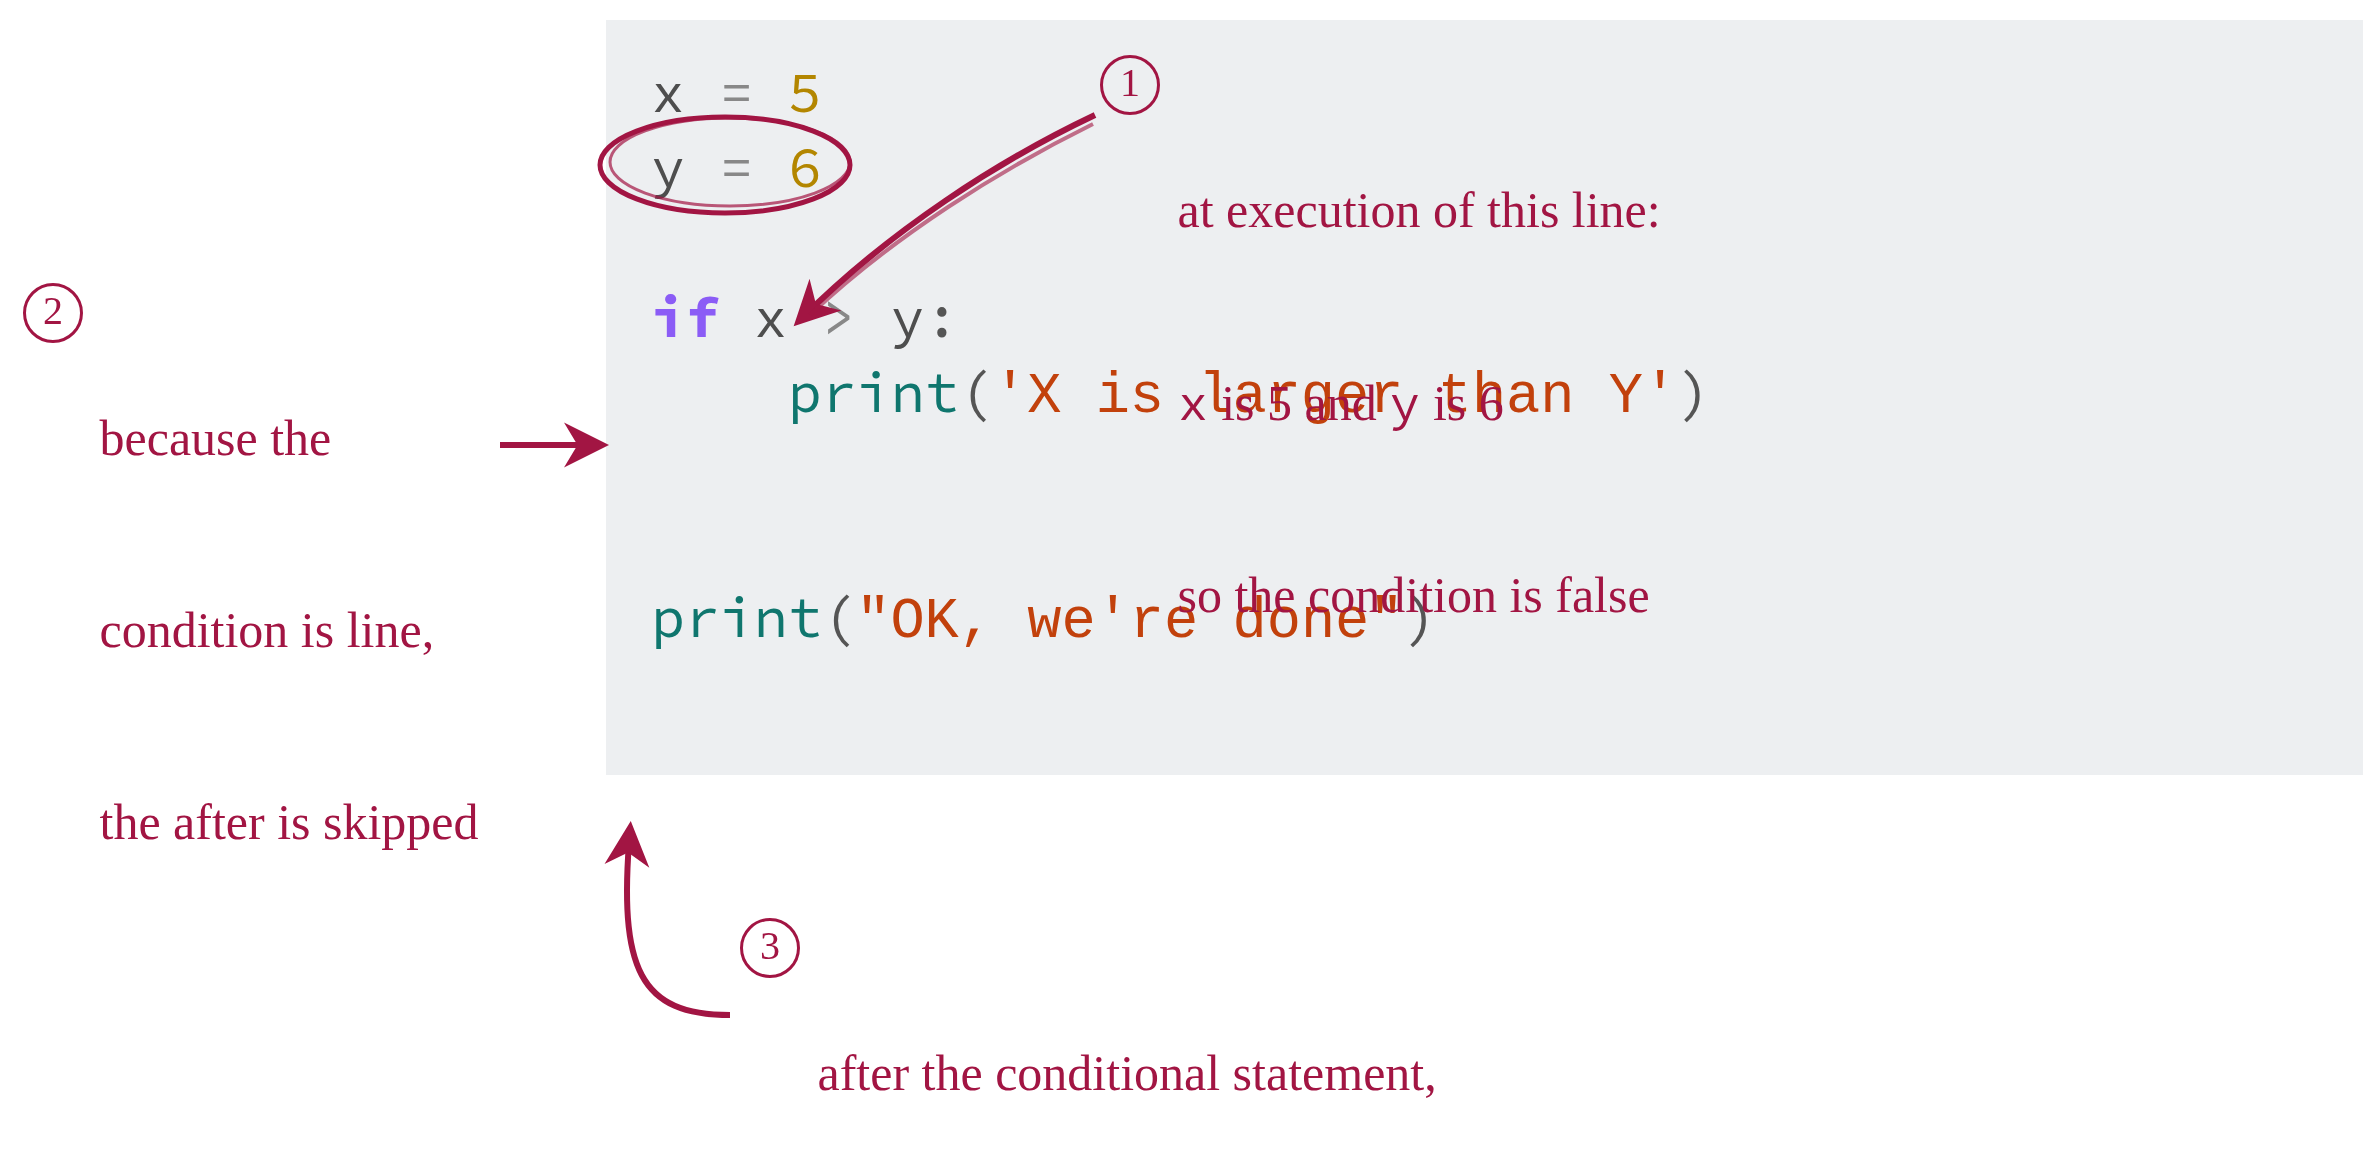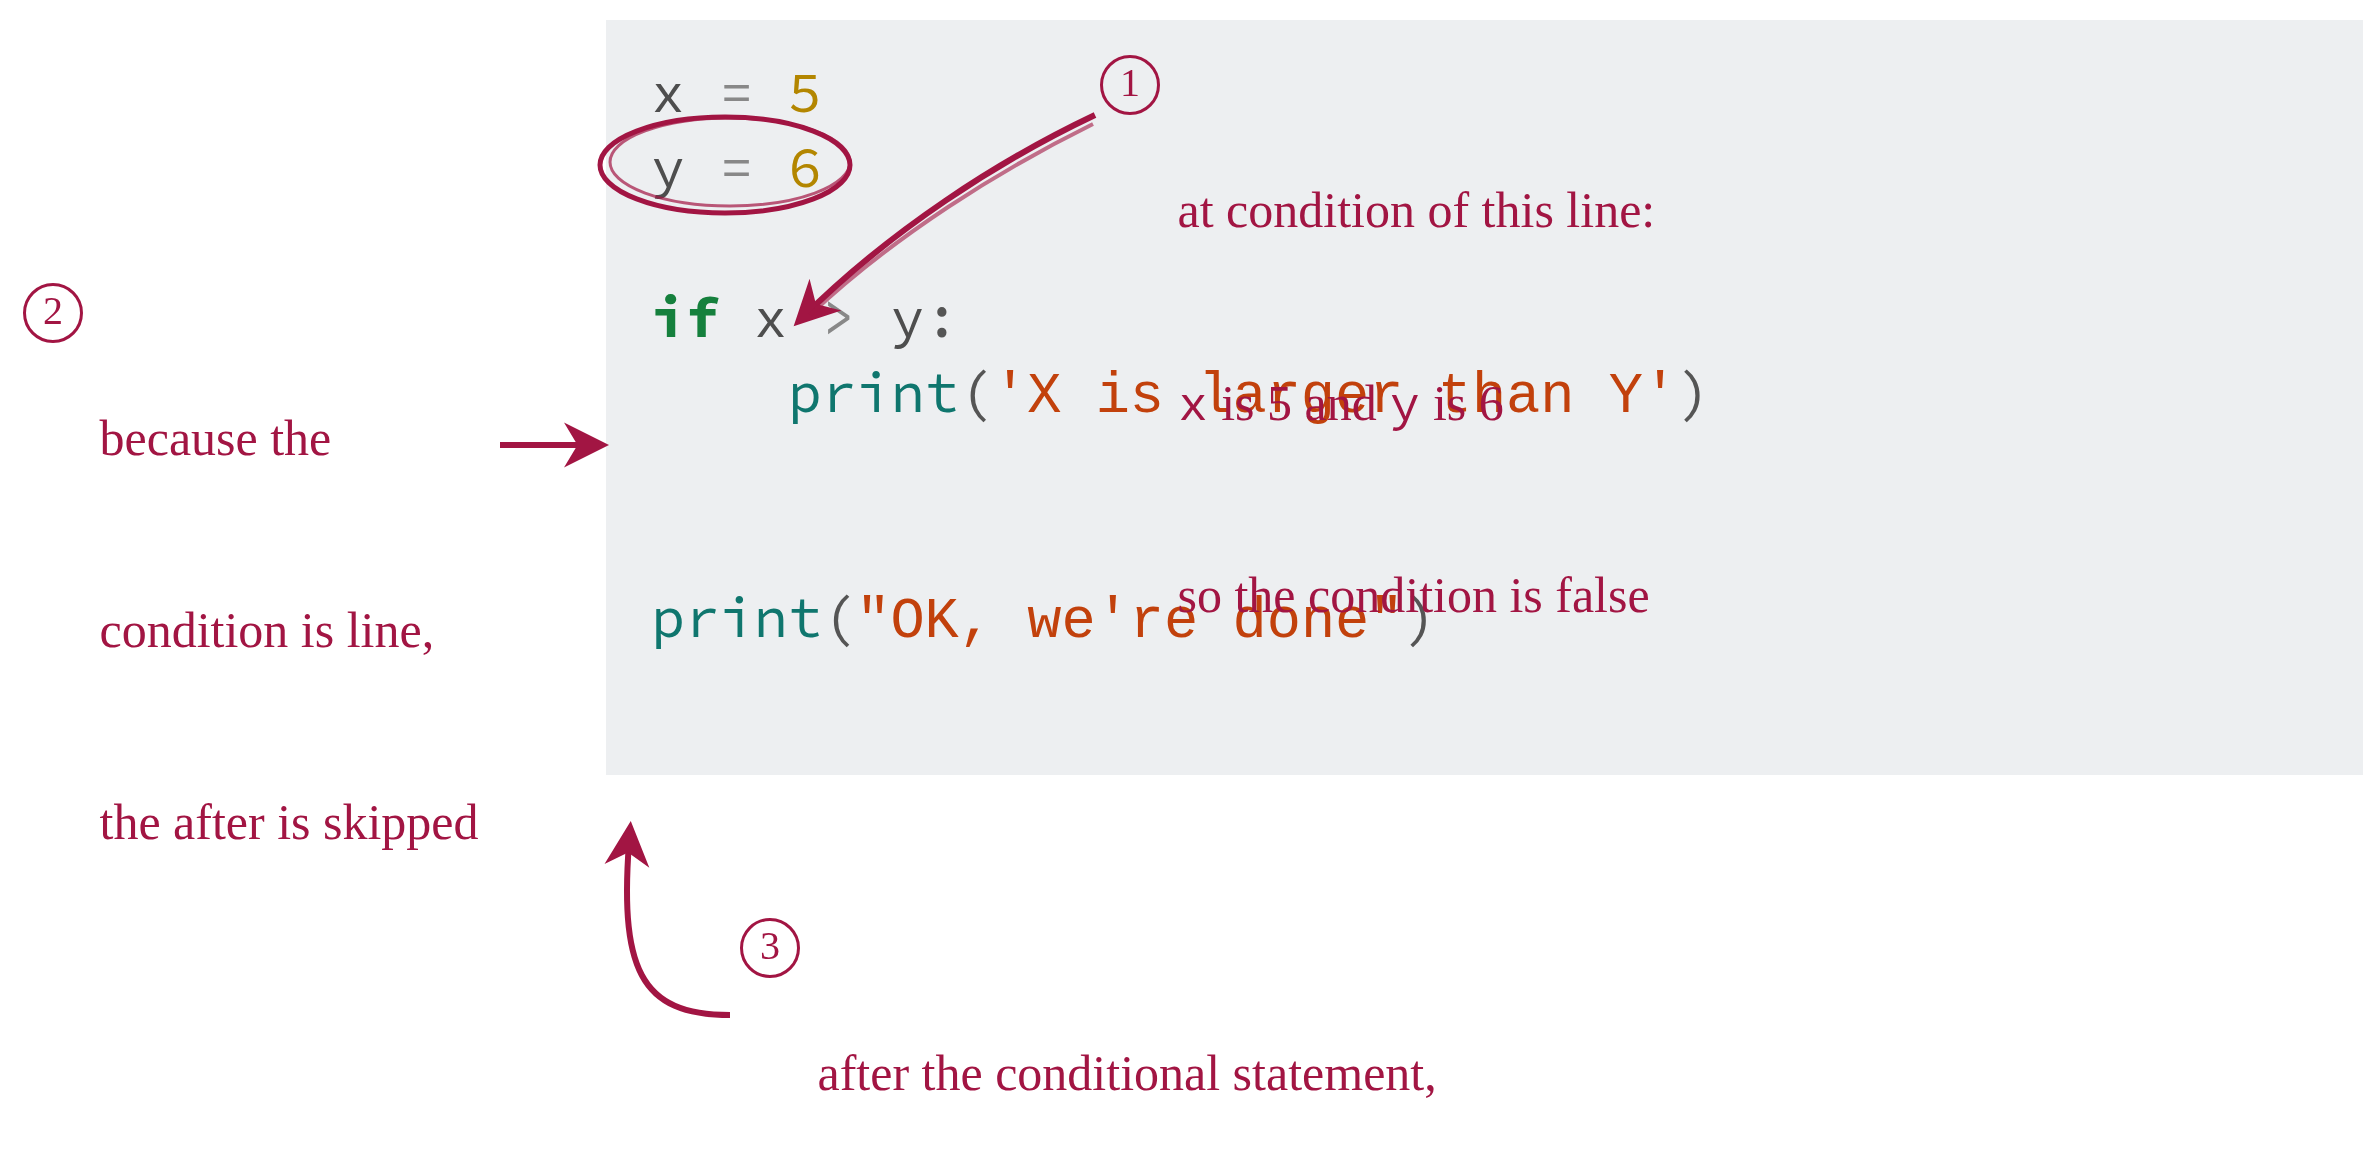--- a/index.html
+++ b/index.html
@@ -30,21 +30,21 @@
     box-sizing: border-box;
     padding: 35px 0 0 45px;
   }
   #codeblock .line { white-space: pre; height: 75px; }
   #codeblock .blank { height: 75px; }
 
   
   .t-var   { color: #4e4e4e; }
   .t-op    { color: #888888; }
   .t-num   { color: #b38600; }
-  .t-kw    { color: #15803d; font-weight: bold; }
+  .t-kw    { color: #8b5cf6; font-weight: bold; }
   .t-cmp   { color: #888888; }
   .t-punct { color: #555555; }
   .t-fn    { color: #0f766e; }
   .t-par   { color: #555555; }
   .t-str   { color: #c2410c; font-family: Liberation Mono, monospace; }
 
   
   .annot {
     position: absolute;
     color: #a21543;
@@ -89,21 +89,21 @@
   <div class="blank"></div>
   <div class="line"><span class="t-kw">if</span><span> </span><span class="t-var">x</span><span class="t-cmp"> &gt; </span><span class="t-var">y</span><span class="t-punct">:</span></div>
   <div class="line"><span>    </span><span class="t-fn">print</span><span class="t-par">(</span><span class="t-str">'X is larger than Y'</span><span class="t-par">)</span></div>
   <div class="blank"></div>
   <div class="blank"></div>
   <div class="line"><span class="t-fn">print</span><span class="t-par">(</span><span class="t-str">"OK, we're done"</span><span class="t-par">)</span></div>
 </div>
 
 <div class="badge" style="left:1100px; top:55px;">1</div>
 <div class="annot" style="left:1165px; top:50px;">
-  <span class="line"> at condition of this line:</span>
+  <span class="line"> at execution of this line:</span>
   <span class="line"> <span class="code-inline">x</span><span> is 5 and </span><span class="code-inline">y</span><span> is 6</span></span>
   <span class="line"> so the condition is false</span>
 </div>
 
 <div class="badge" style="left:23px; top:283px;">2</div>
 <div class="annot" style="left:87px; top:278px;">
   <span class="line"> because the</span>
   <span class="line"> condition is line,</span>
   <span class="line"> the after is skipped</span>
 </div>

